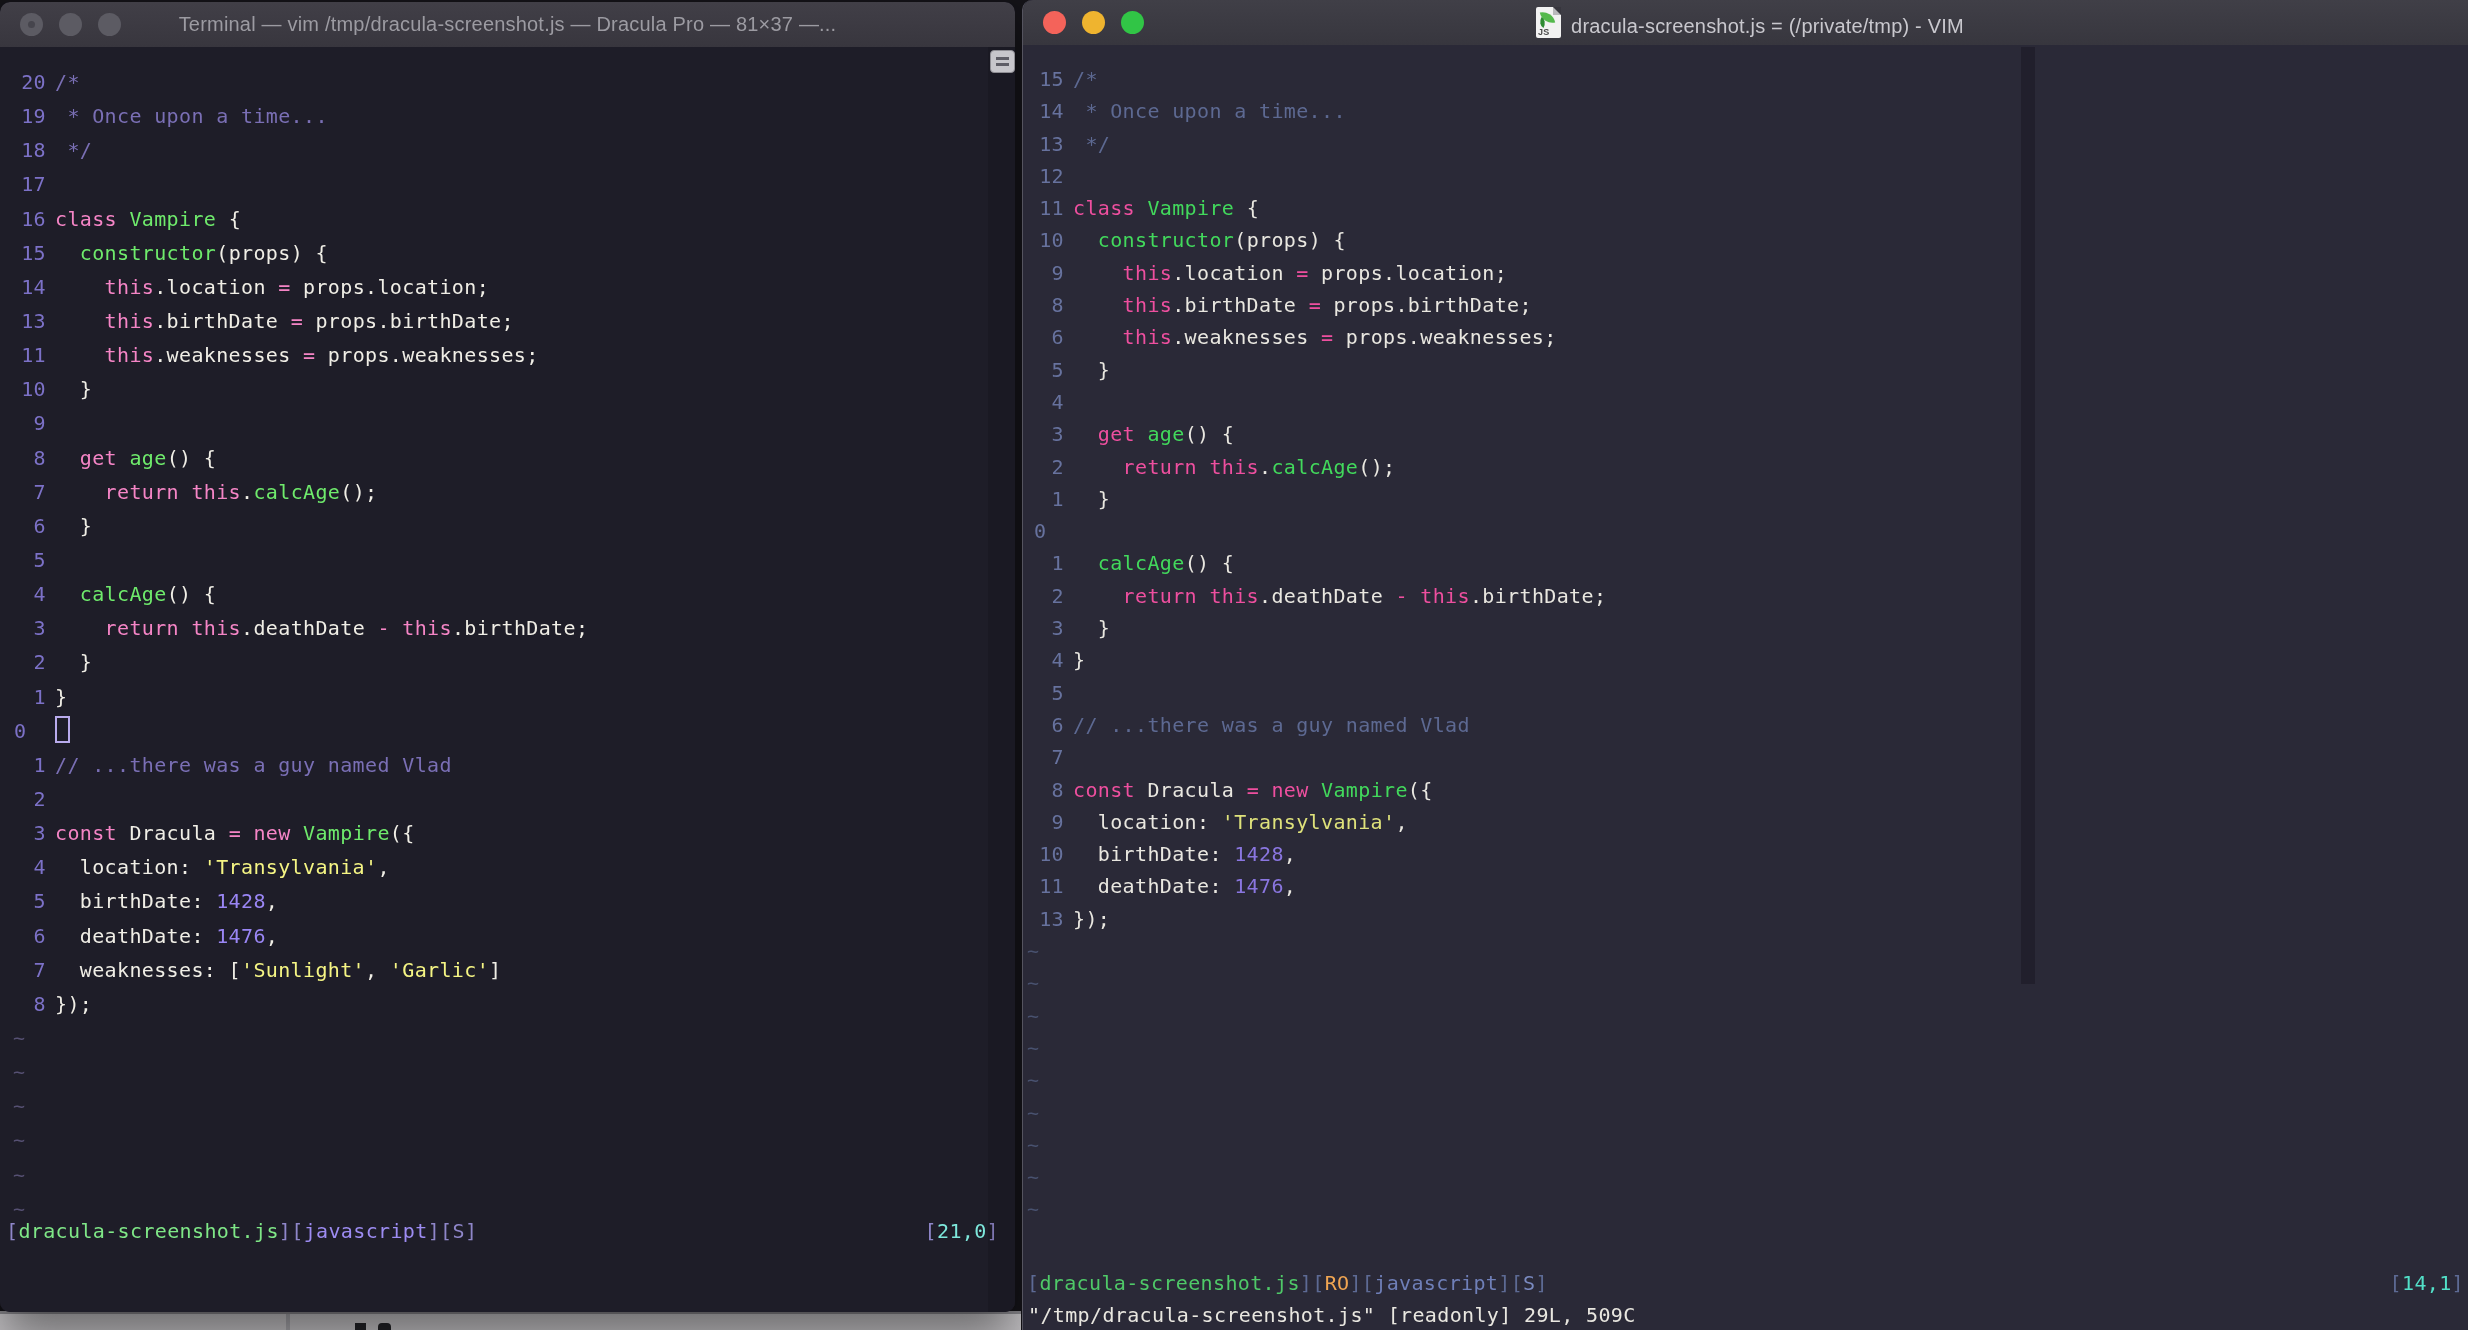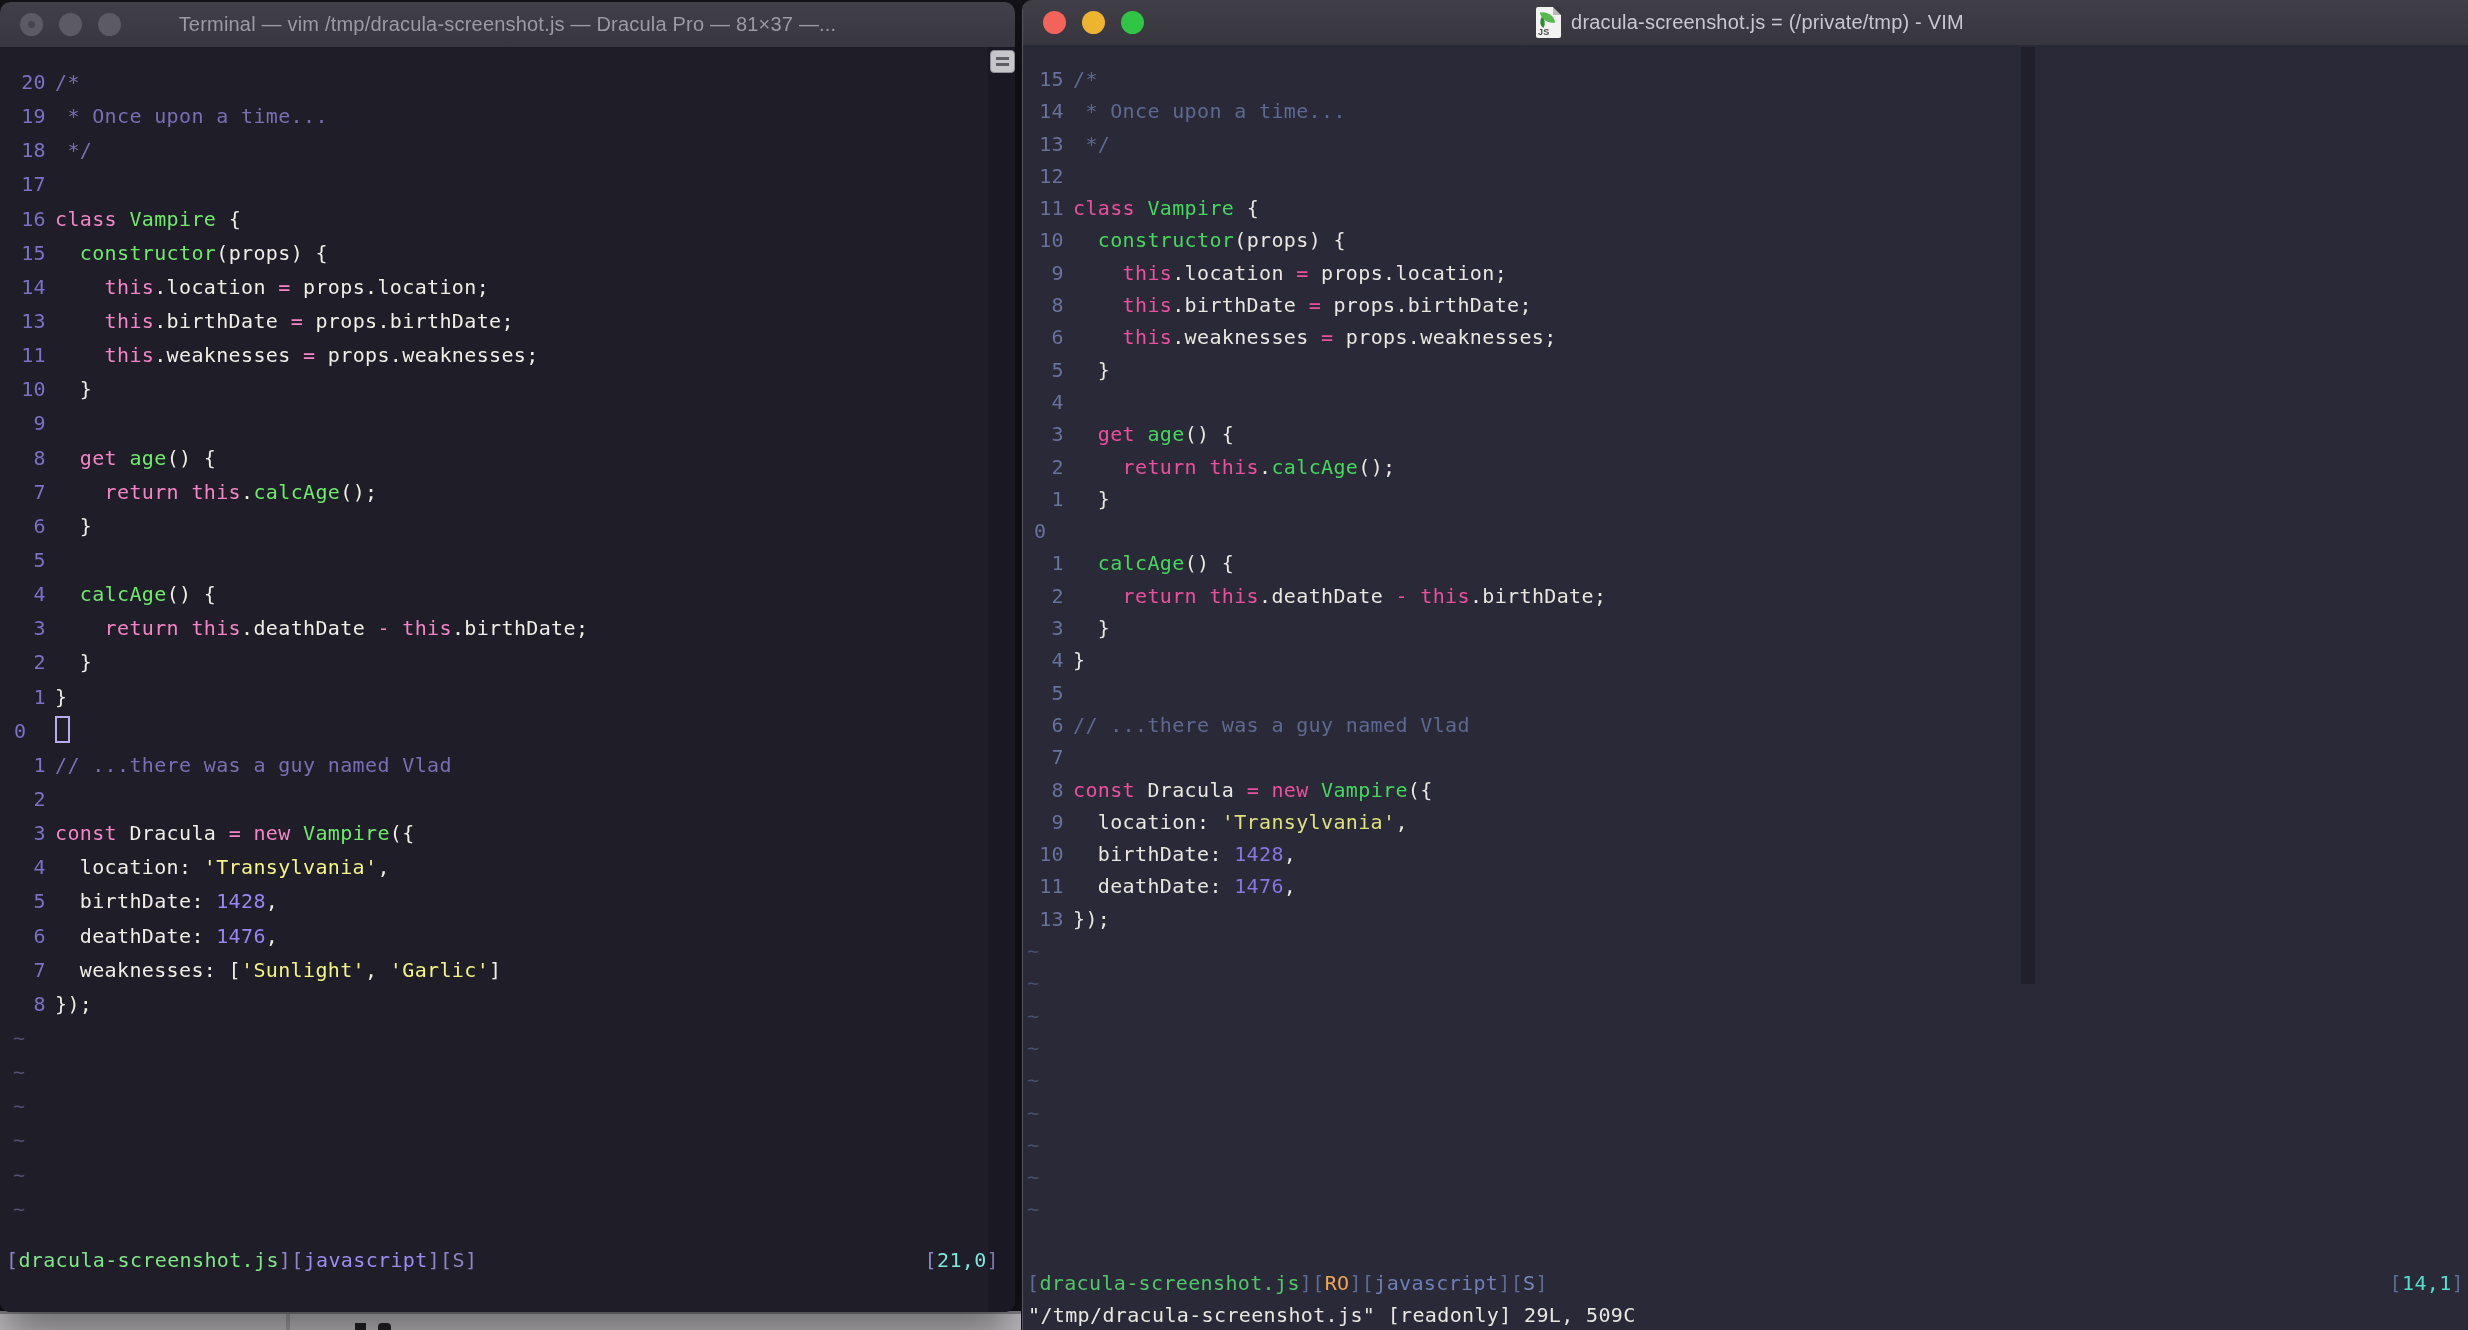--- a/index.html
+++ b/index.html
@@ -23,21 +23,21 @@
   #win-left{left:0;top:2px;width:1015px;height:1310px;border-radius:10px;
     box-shadow:0 22px 50px rgba(0,0,0,.5);}
   #win-left .titlebar{background:linear-gradient(#413f47,#38363e);border-bottom:1px solid #29282e;border-radius:10px 10px 0 0;text-align:right;}
   #win-left .title-text{color:#9c9ba2;}
   #win-left .light{background:#5c5b63;}
   #win-left .light .dot{width:7px;height:7px;border-radius:50%;background:#46454d;}
 
   #win-right{left:1022px;top:0;width:1446px;height:1330px;border-radius:10px 0 0 0;
     border-left:1px solid #55545f;}
   #win-right .titlebar{background:linear-gradient(#403f47,#37363e);border-bottom:1px solid #26252c;border-radius:10px 0 0 0;}
-  #win-right .title-text{color:#c9c8ce;display:flex;align-items:center;gap:10px;padding-left:8px;}
+  #win-right .title-text{color:#c9c8ce;display:flex;align-items:flex-end;gap:10px;padding-left:8px;}
 
   
   .doc-icon{position:relative;width:25px;height:31px;background:#f2f2f2;border-radius:2px;flex:0 0 auto;}
   .doc-icon .fold{position:absolute;right:0;top:0;width:0;height:0;border-left:8px solid #b9b9bc;border-top:8px solid #37363e;}
   .doc-icon .leaf{position:absolute;left:5px;top:4px;width:13px;height:13px;background:#55b94d;border-radius:0 100% 0 100%;transform:rotate(-12deg);}
   .doc-icon .leaf2{position:absolute;left:3px;top:11px;width:7px;height:9px;background:#2e8b33;border-radius:0 100% 0 100%;transform:rotate(28deg);}
   .doc-icon .js{position:absolute;left:2px;bottom:1px;font-size:9px;font-weight:bold;color:#4a4a4a;font-family:"Liberation Sans",sans-serif;}
 
   
   .content{position:absolute;left:0;top:45px;right:0;bottom:0;background:var(--bg);
@@ -49,21 +49,21 @@
   .row.tilde{color:var(--tilde);padding-left:var(--tpad);}
   .cursor{display:inline-block;width:11px;height:23px;border:2px solid var(--cursor);vertical-align:-5px;}
 
   .colorcolumn{position:absolute;left:998px;top:2px;width:14px;height:937px;background:var(--cc);}
 
   .t-f{color:var(--fg);} .t-c{color:var(--comment);} .t-p{color:var(--pink);}
   .t-g{color:var(--green);} .t-n{color:var(--purple);} .t-y{color:var(--yellow);}
 
   .statusline{position:absolute;left:0;right:0;height:34px;line-height:34px;white-space:pre;
     display:flex;justify-content:space-between;font-family:"DejaVu Sans Mono",monospace;font-size:20px;letter-spacing:.36px;}
-  #status-left{top:1196px;padding:0 16px 0 6px;}
+  #status-left{top:1167px;padding:0 16px 0 6px;}
   #status-right{top:1221px;padding:0 5px 0 4px;}
   .cmdline{position:absolute;left:0;right:0;top:1253px;height:34px;line-height:34px;white-space:pre;
     padding-left:5px;color:var(--fg);font-family:"DejaVu Sans Mono",monospace;font-size:20px;letter-spacing:.36px;}
   .s-br{color:var(--sbr);} .s-file{color:var(--sfile);} .s-lang{color:var(--slang);}
   .s-s{color:var(--ss);} .s-cy{color:var(--scy);} .s-ro{color:var(--sro);}
 
   
   .scrollstrip{position:absolute;right:0;top:0;width:27px;bottom:0;background:rgba(0,0,0,.12);}
   .scrollbtn{position:absolute;top:3px;left:2px;width:23px;height:21px;background:#c7c6cb;border:1px solid #8f8e94;border-radius:4px;
     display:flex;flex-direction:column;align-items:center;justify-content:center;gap:3px;}

